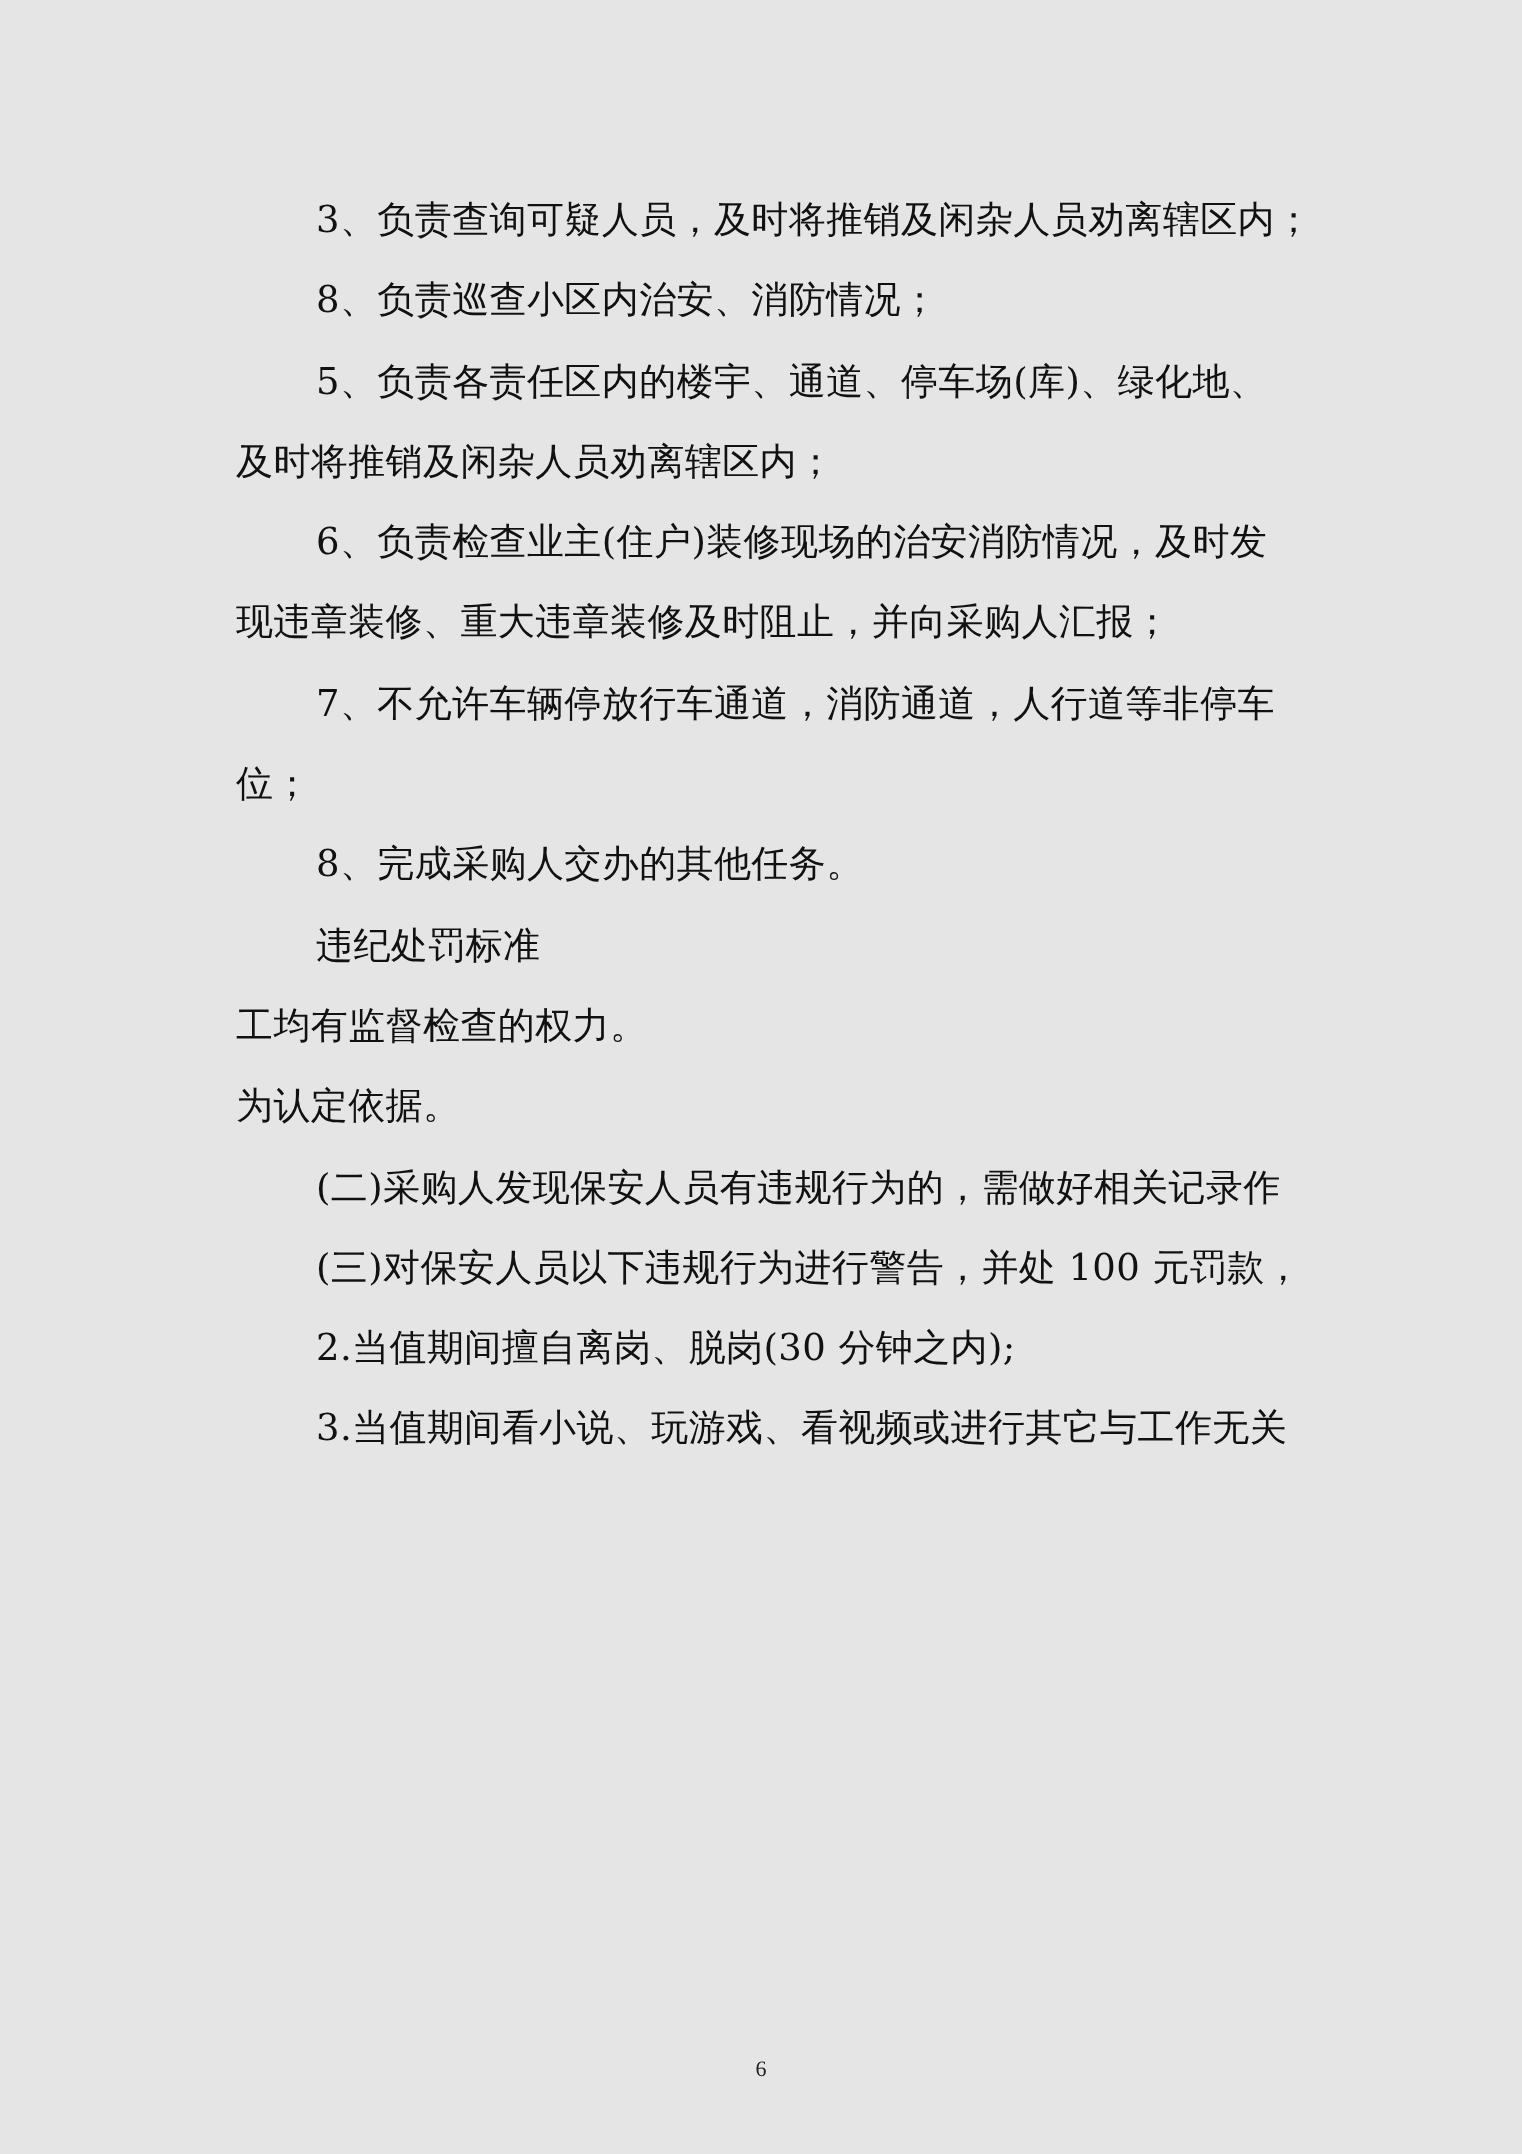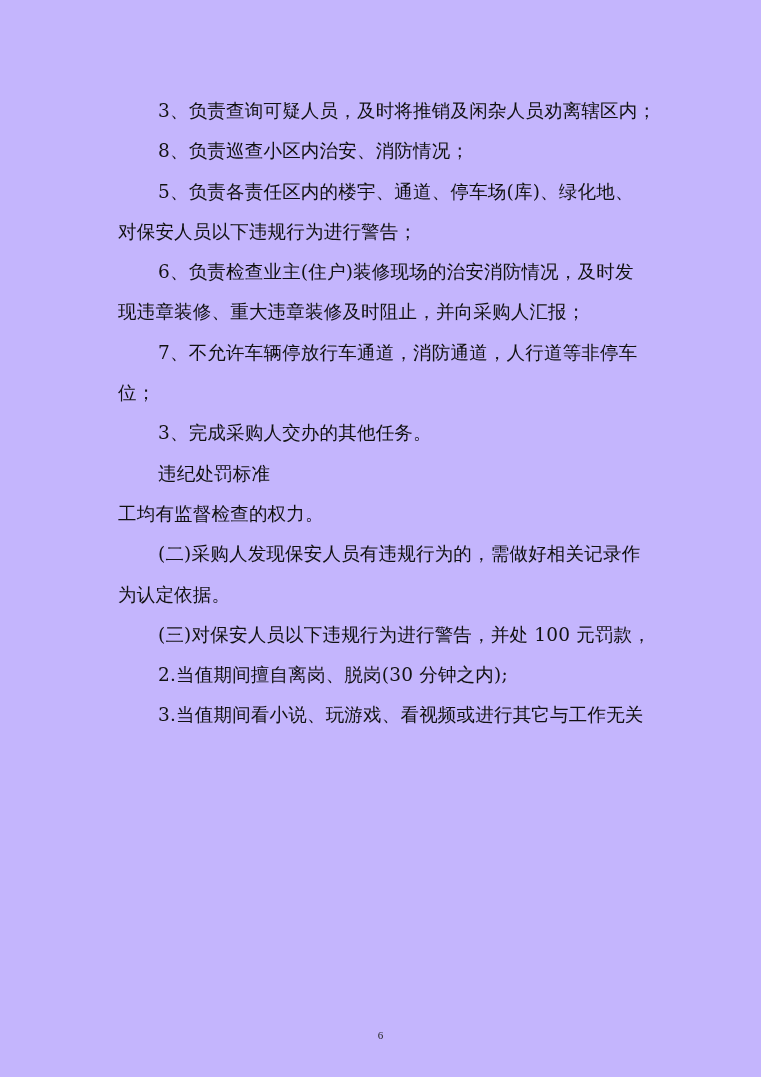--- a/index.html
+++ b/index.html
@@ -14,21 +14,21 @@
       overflow: hidden;
       font-family: "DejaVu Serif", "Liberation Serif", serif;
       color: #111111;
     }
     .page {
       position: absolute;
       left: 0;
       top: 0;
       width: 761px;
       height: 1077px;
-      background: #c4b5fd;
+      background: #e5e5e5;
     }
     .body-text {
       position: absolute;
       left: 118px;
       top: 91px;
       width: 530px;
     }
     .line {
       height: 40.3px;
       line-height: 40.3px;
@@ -51,28 +51,28 @@
     }
   </style>
 </head>
 <body>
 
 <div class="page">
   <div class="body-text">
     <div class="line indent">3、负责查询可疑人员，及时将推销及闲杂人员劝离辖区内；</div>
     <div class="line indent">8、负责巡查小区内治安、消防情况；</div>
     <div class="line indent">5、负责各责任区内的楼宇、通道、停车场(库)、绿化地、</div>
-    <div class="line">对保安人员以下违规行为进行警告；</div>
+    <div class="line">及时将推销及闲杂人员劝离辖区内；</div>
     <div class="line indent">6、负责检查业主(住户)装修现场的治安消防情况，及时发</div>
     <div class="line">现违章装修、重大违章装修及时阻止，并向采购人汇报；</div>
     <div class="line indent">7、不允许车辆停放行车通道，消防通道，人行道等非停车</div>
     <div class="line">位；</div>
-    <div class="line indent">3、完成采购人交办的其他任务。</div>
+    <div class="line indent">8、完成采购人交办的其他任务。</div>
     <div class="line indent">违纪处罚标准</div>
     <div class="line">工均有监督检查的权力。</div>
+    <div class="line">为认定依据。</div>
     <div class="line indent">(二)采购人发现保安人员有违规行为的，需做好相关记录作</div>
-    <div class="line">为认定依据。</div>
     <div class="line indent">(三)对保安人员以下违规行为进行警告，并处 100 元罚款，</div>
     <div class="line indent">2.当值期间擅自离岗、脱岗(30 分钟之内);</div>
     <div class="line indent">3.当值期间看小说、玩游戏、看视频或进行其它与工作无关</div>
   </div>
   <div class="page-number">6</div>
 </div>
 
 </body></html>

